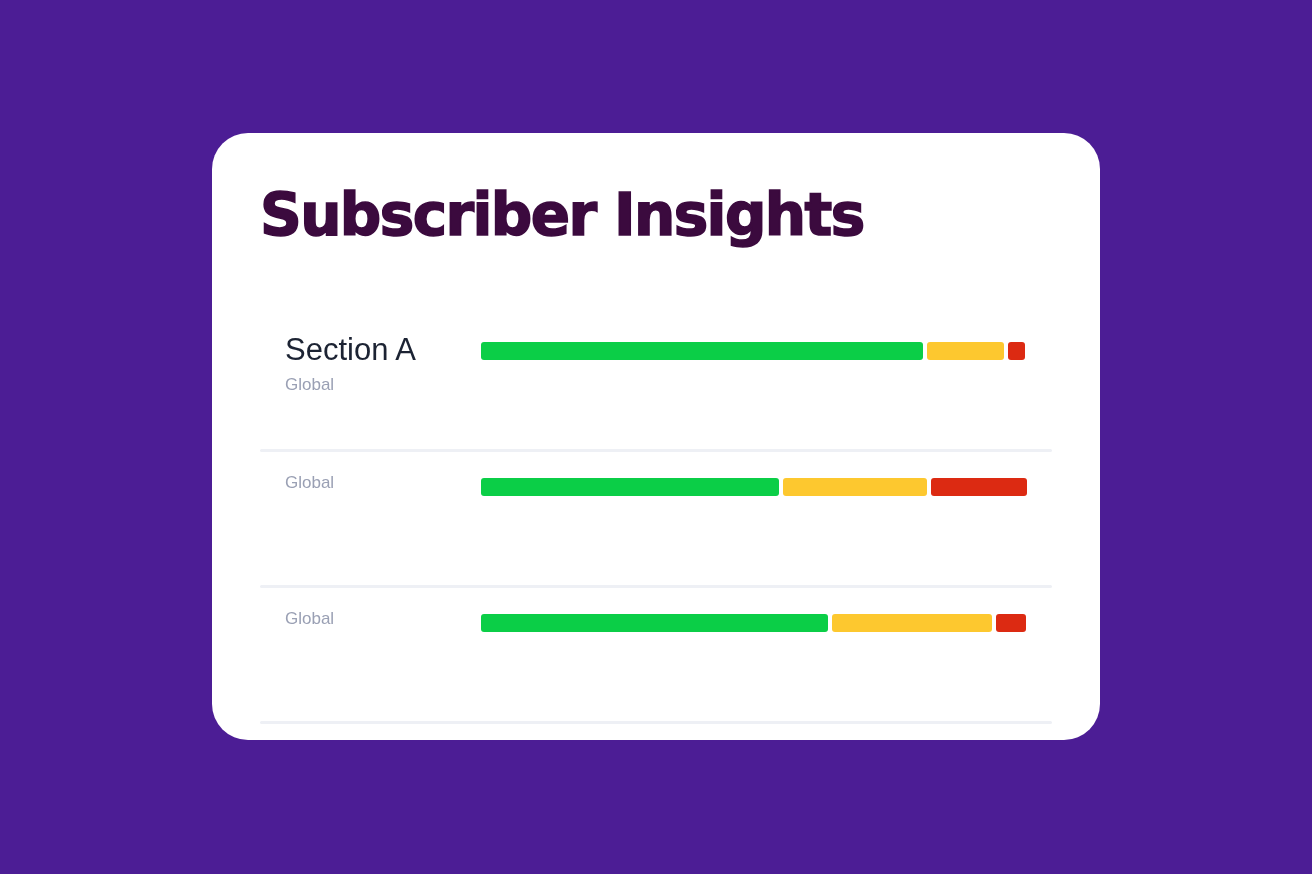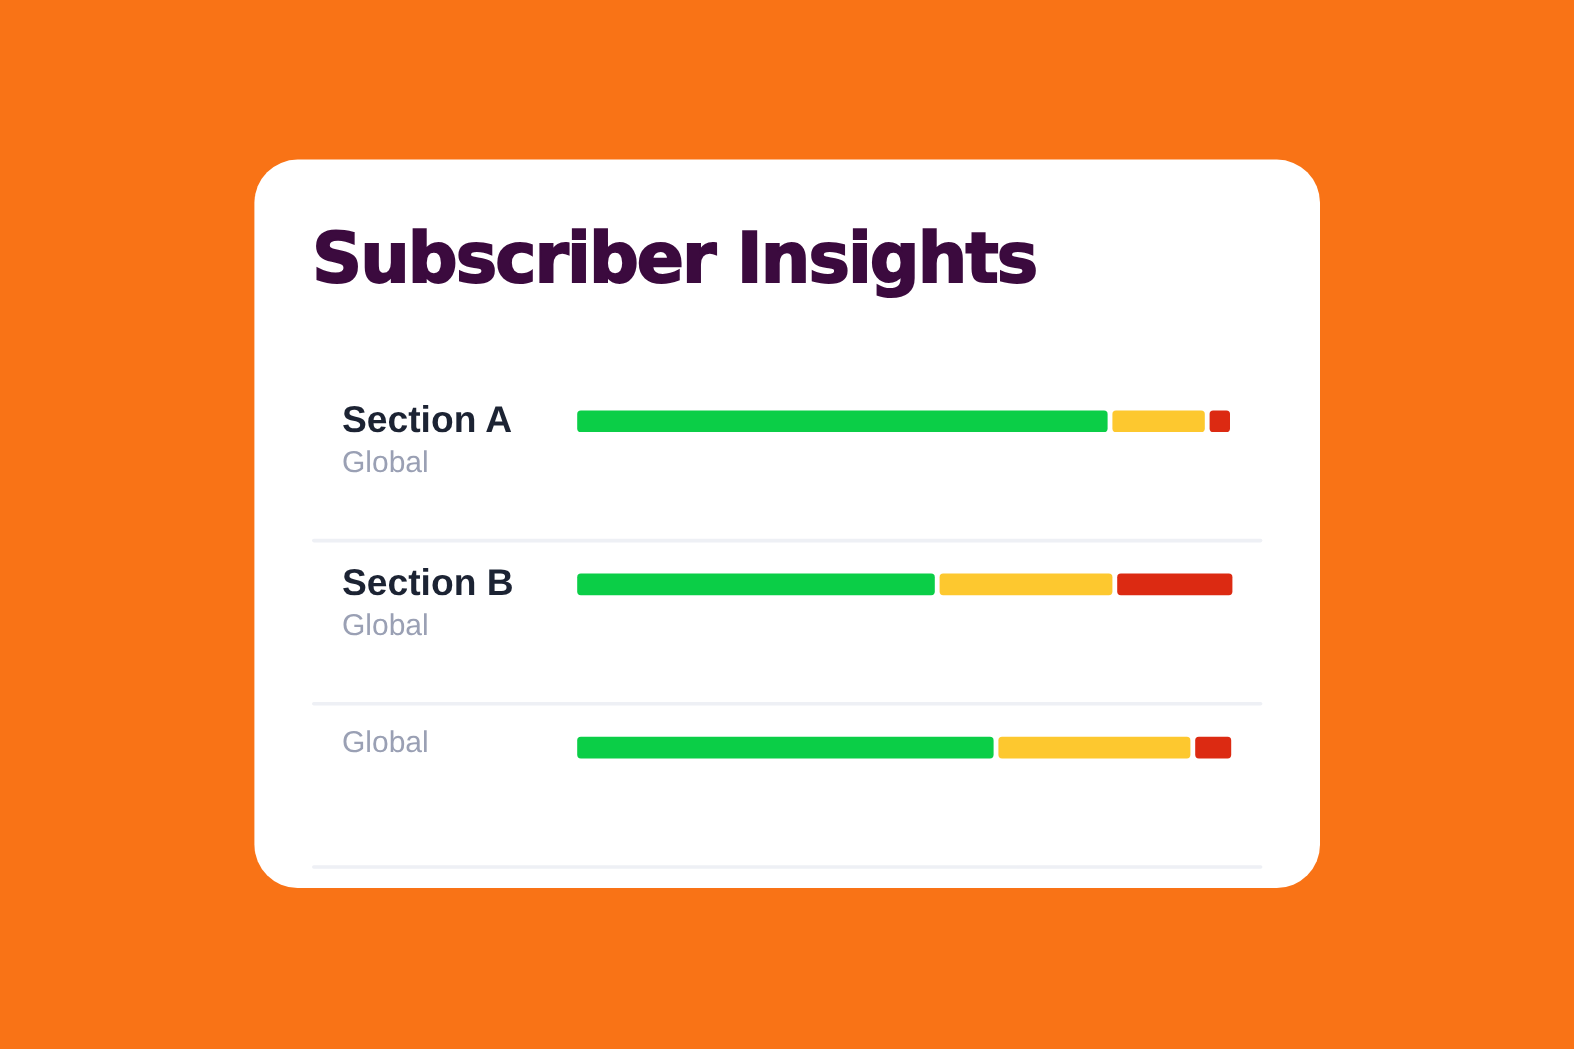--- a/index.html
+++ b/index.html
@@ -10,21 +10,21 @@
     width: 1312px;
     height: 874px;
     overflow: hidden;
     font-family: "Liberation Sans", sans-serif;
     background: #5c78d8;
   }
   .stage {
     position: relative;
     width: 1312px;
     height: 874px;
-    background: #f97316;
+    background: #4c1d95;
   }
   .card {
     position: absolute;
     left: 212px;
     top: 133px;
     width: 888px;
     height: 607px;
     background: #ffffff;
     border-radius: 36px;
     box-sizing: border-box;
@@ -65,27 +65,27 @@
   .row-labels {
     position: absolute;
     left: 25px;
     top: 15px;
     width: 190px;
   }
   .row-name {
     font-family: "Liberation Sans", sans-serif;
     font-size: 31px;
     line-height: 38px;
-    font-weight: 700;
+    font-weight: 400;
     color: #1c2333;
     white-space: nowrap;
   }
   .row-sub {
     font-family: "Liberation Sans", sans-serif;
-    font-size: 25px;
+    font-size: 17px;
     line-height: 32px;
     font-weight: 400;
     color: #9aa0b4;
     white-space: nowrap;
   }
   .bar-track {
     position: absolute;
     left: 221px;
     top: 26px;
     width: 546px;
@@ -124,21 +124,20 @@
         <div class="bar-track">
           <div class="seg seg-green" style="width:81.0%"></div>
           <div class="seg seg-yellow" style="width:14.1%"></div>
           <div class="seg seg-red" style="width:3.1%"></div>
         </div>
         <div class="row-divider"></div>
       </div>
 
       <div class="row">
         <div class="row-labels">
-          <div class="row-name">Section B</div>
           <div class="row-sub">Global</div>
         </div>
         <div class="bar-track">
           <div class="seg seg-green" style="width:54.8%"></div>
           <div class="seg seg-yellow" style="width:26.4%"></div>
           <div class="seg seg-red" style="width:17.6%"></div>
         </div>
         <div class="row-divider"></div>
       </div>
 

